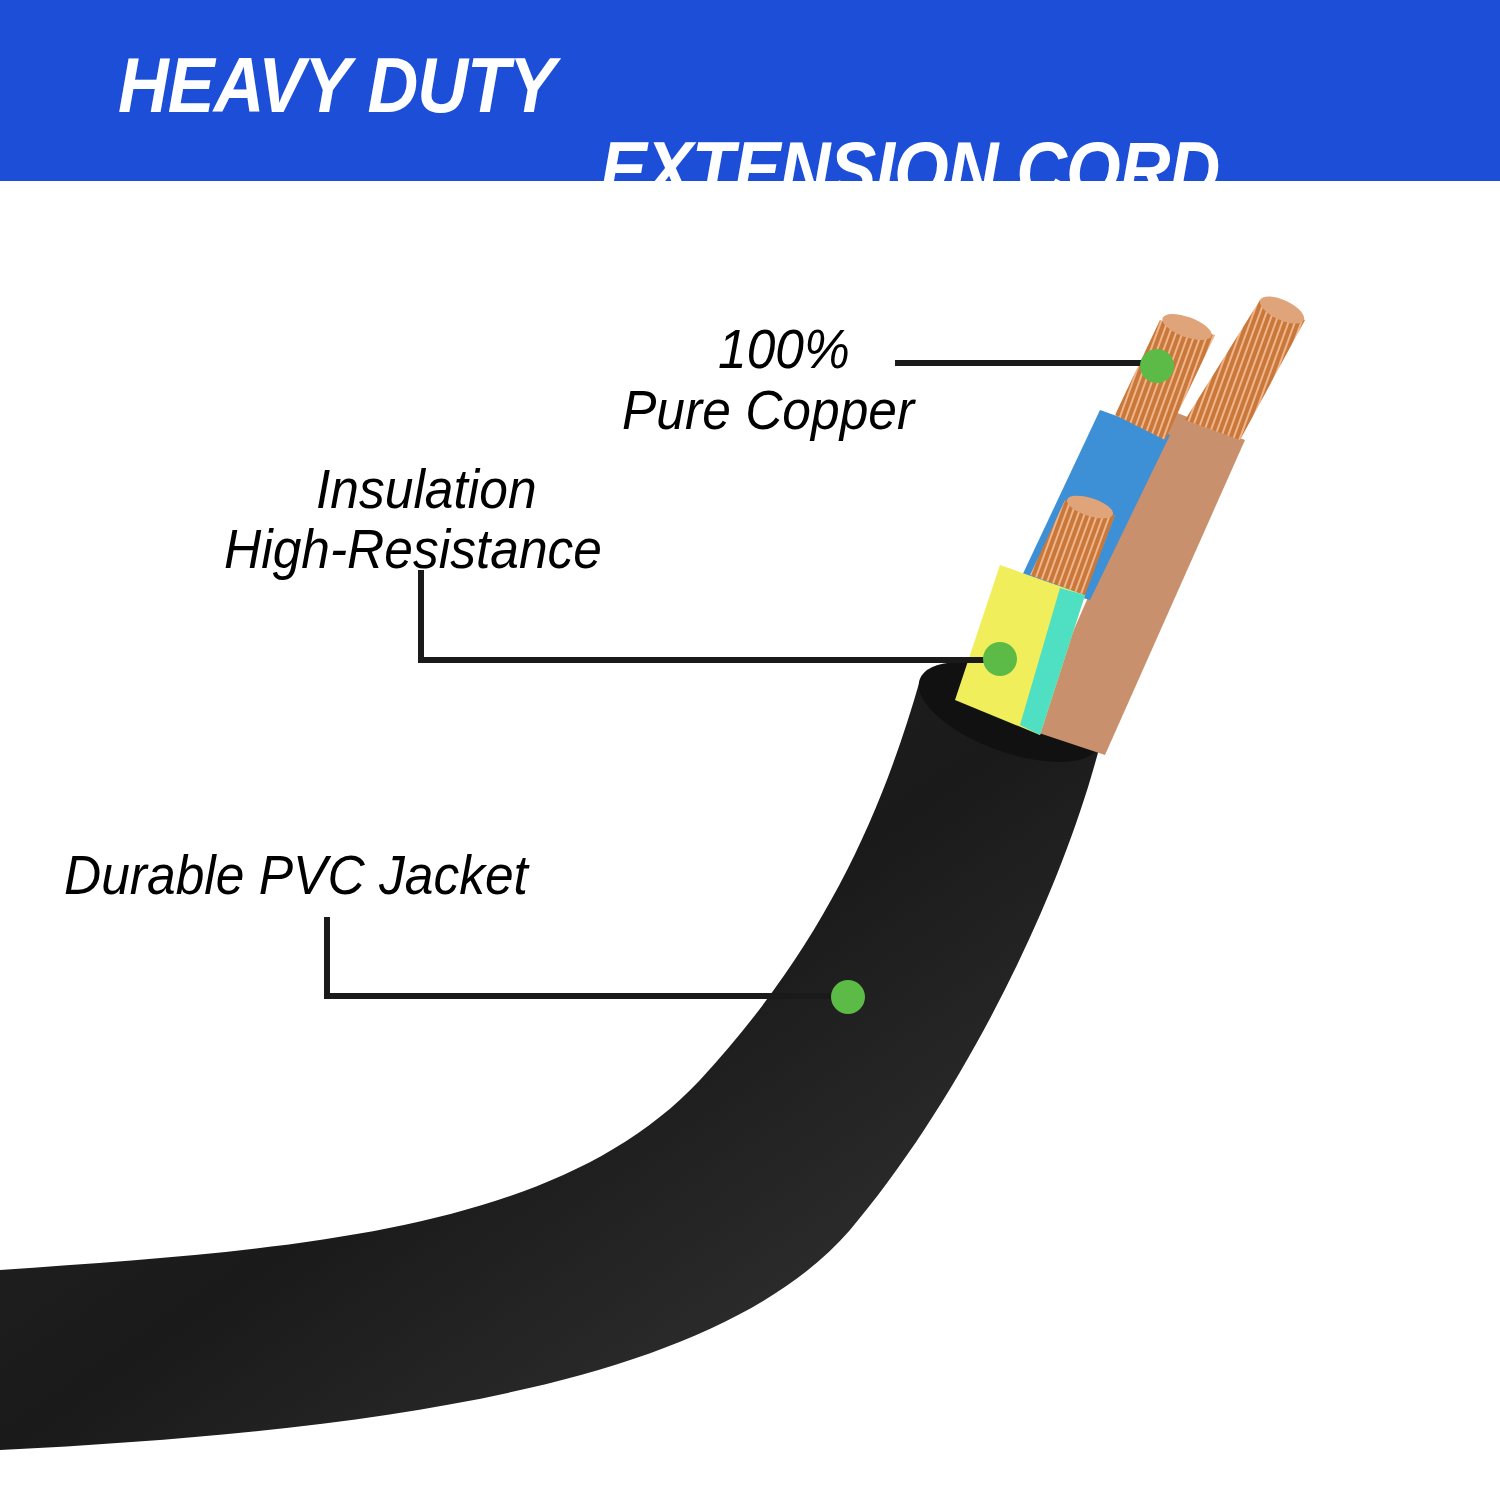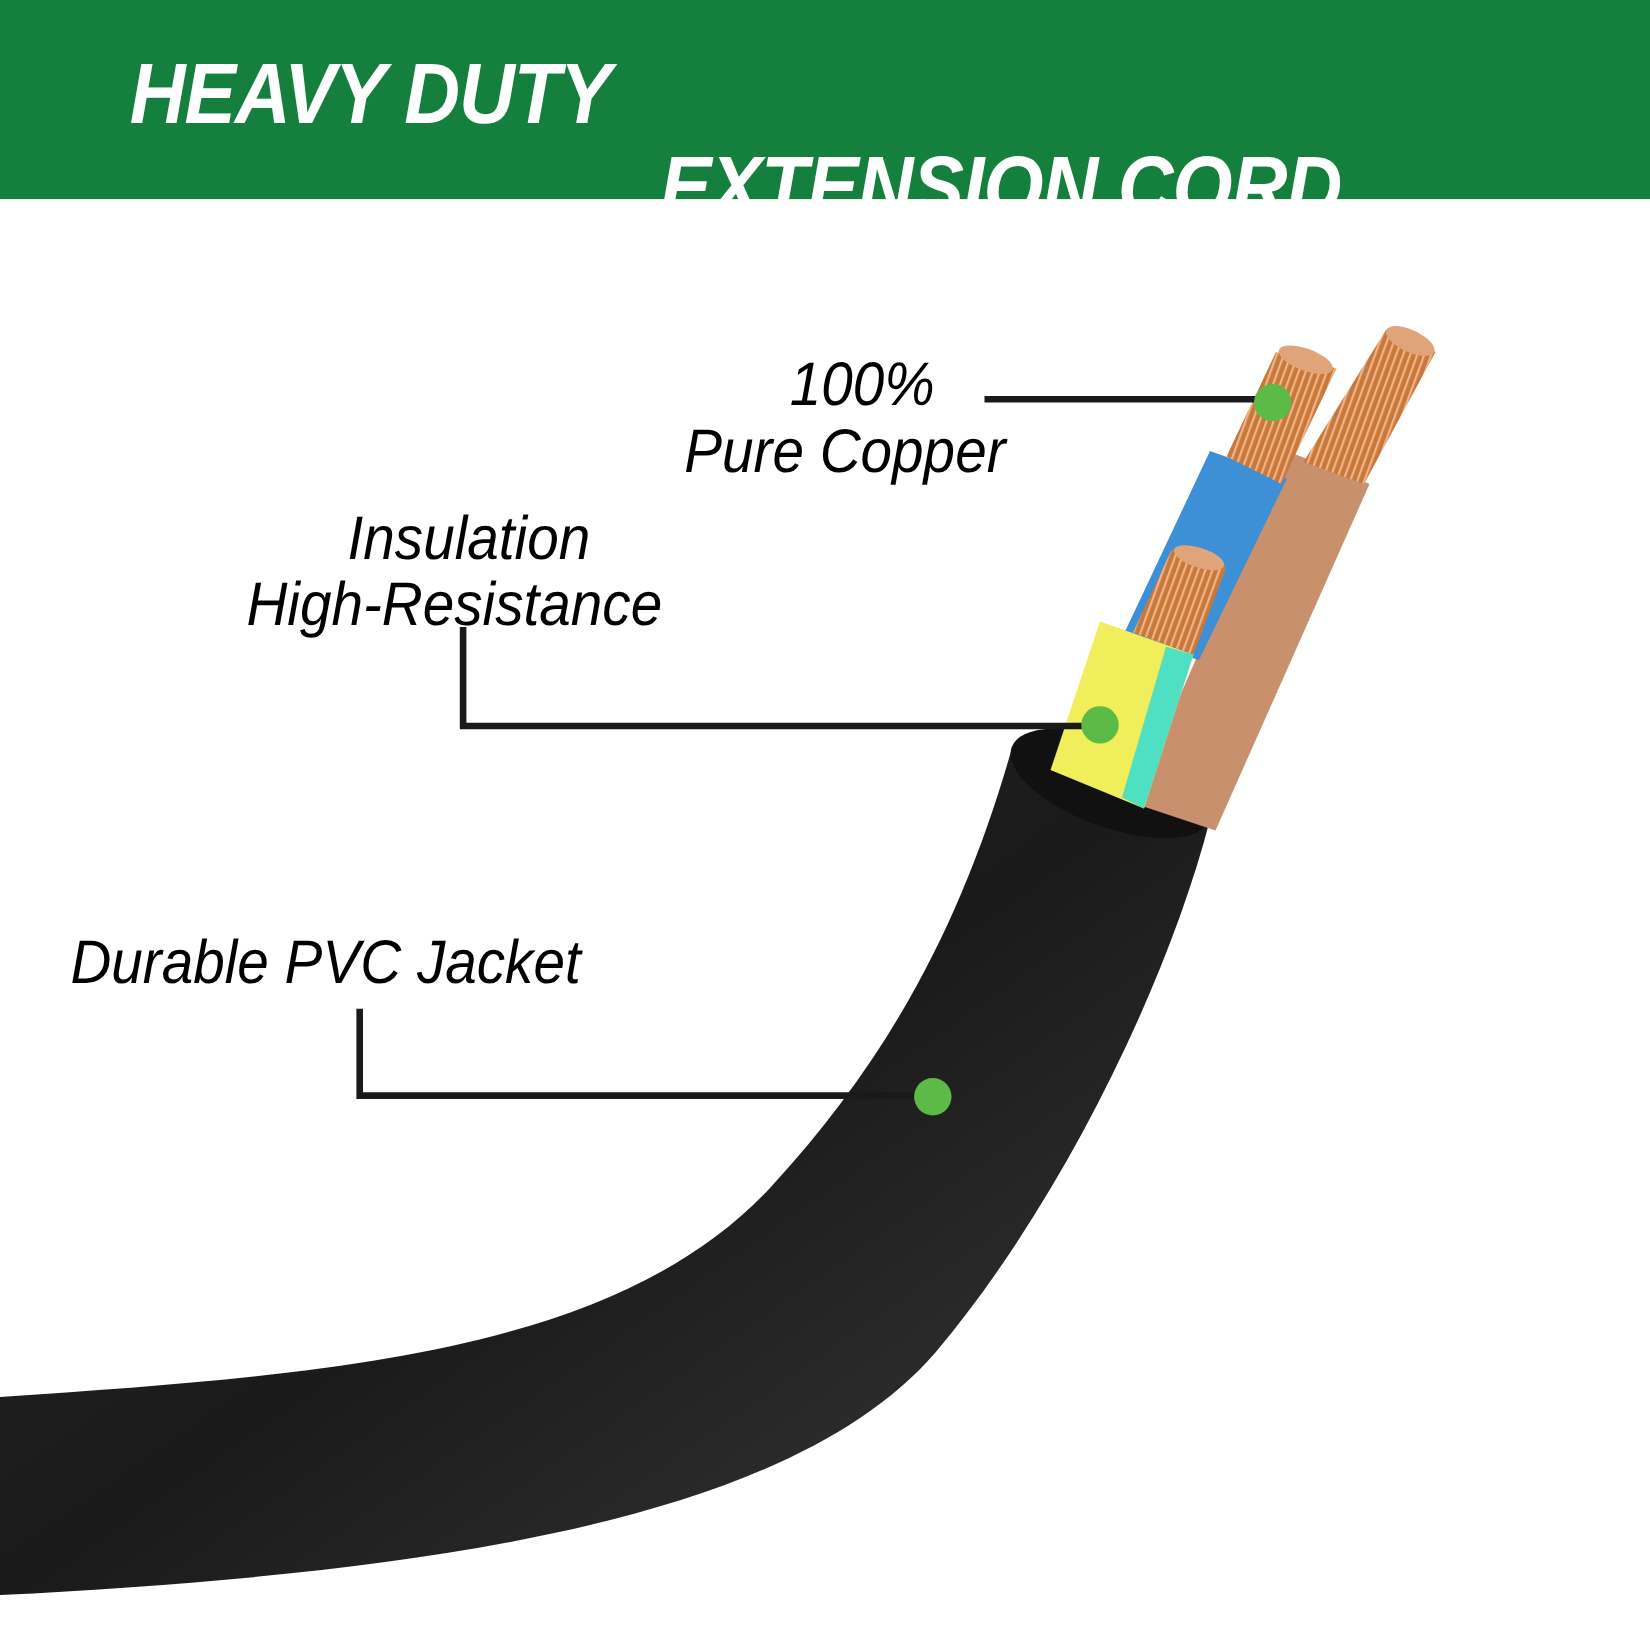--- a/index.html
+++ b/index.html
@@ -1,18 +1,18 @@
 <!DOCTYPE html>
 <html><head>
 <meta charset="utf-8">
 <style>
   html, body { margin: 0; padding: 0; }
   body { width: 1500px; height: 1500px; background: #ffffff; position: relative; overflow: hidden;
          font-family: "Liberation Sans", sans-serif; }
-  .banner { position: absolute; left: 0; top: 0; width: 1500px; height: 181px; background: #15803d; }
+  .banner { position: absolute; left: 0; top: 0; width: 1500px; height: 181px; background: #1d4ed8; }
   .title-line { position: absolute; color: #ffffff; font-weight: bold; font-style: italic;
                 font-family: "Liberation Sans", sans-serif; white-space: nowrap;
                 transform-origin: left top; }
   .t1 { left: 118px; top: 40px; font-size: 78px; transform: scaleX(0.9); letter-spacing: -1px; }
   .t2 { left: 600px; top: 124px; font-size: 78px; transform: scaleX(0.9); letter-spacing: -1px; }
   .label { position: absolute; color: #000; font-style: italic; font-size: 56px; white-space: nowrap;
            font-family: "Liberation Sans", sans-serif; transform-origin: left top; transform: scaleX(0.92); }
   svg.art { position: absolute; left: 0; top: 0; }
 </style>
 </head>

